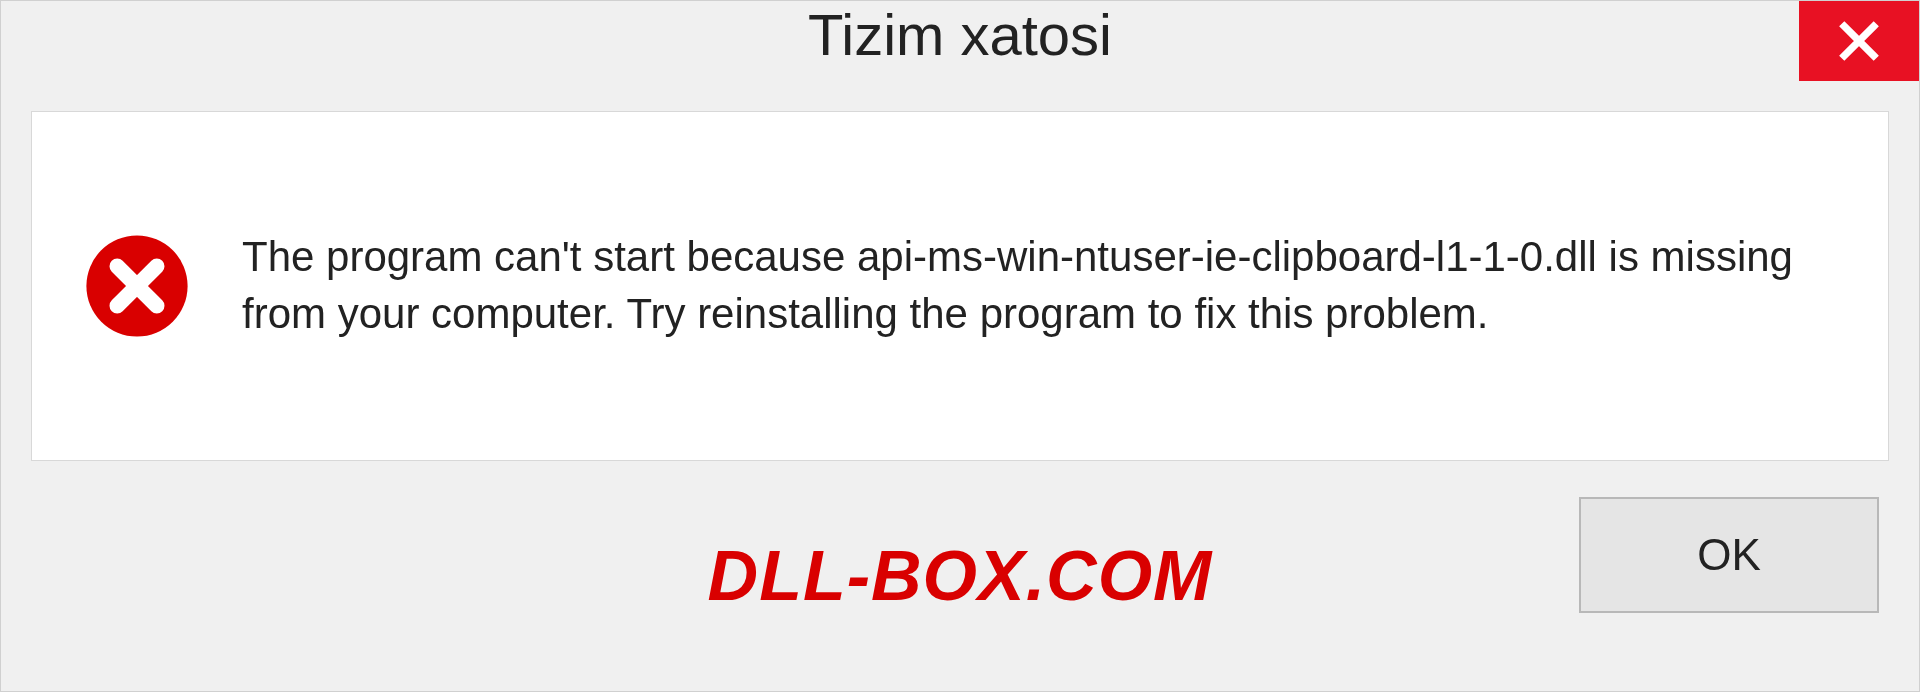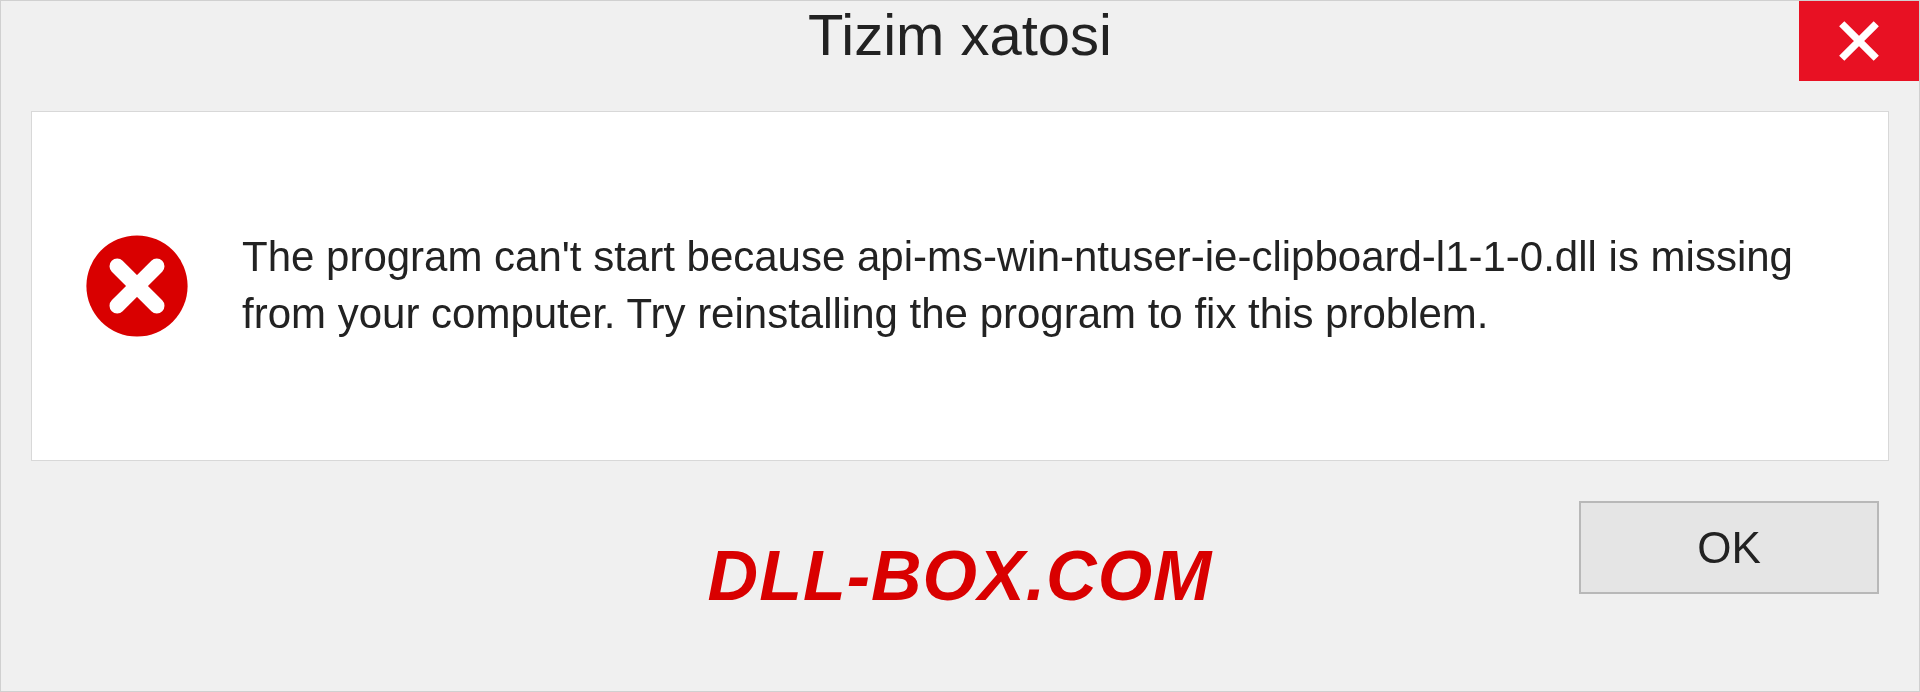--- a/index.html
+++ b/index.html
@@ -78,23 +78,23 @@
       font-size: 70px;
       font-weight: 800;
       font-style: italic;
       color: #d90000;
       letter-spacing: 1px;
       font-family: Arial, sans-serif;
     }
     .ok-btn {
       position: absolute;
       right: 40px;
-      bottom: 67px;
+      bottom: 48px;
       width: 300px;
-      height: 93px;
+      height: 116px;
       background: #e5e5e5;
       border: 2px solid #b8b8b8;
       display: flex;
       align-items: center;
       justify-content: center;
       font-size: 44px;
       color: #222;
       cursor: pointer;
     }
   </style>

